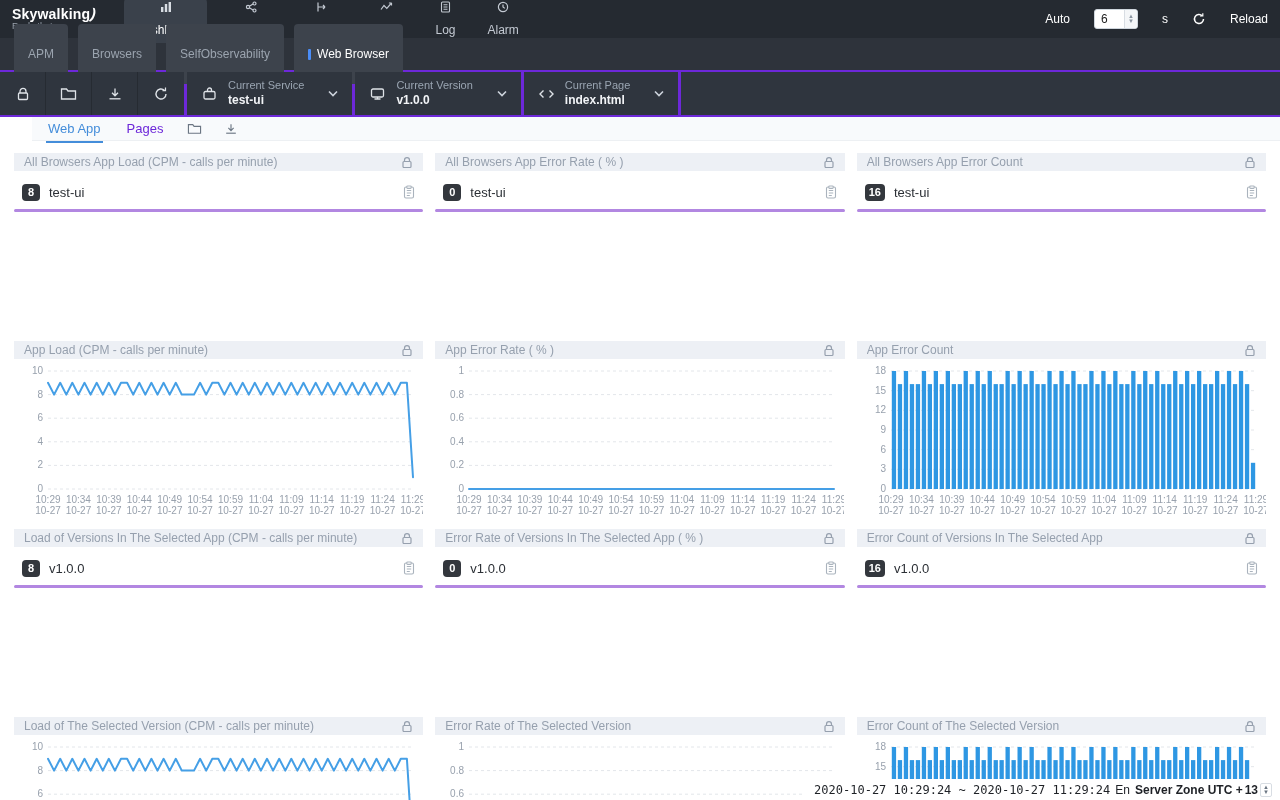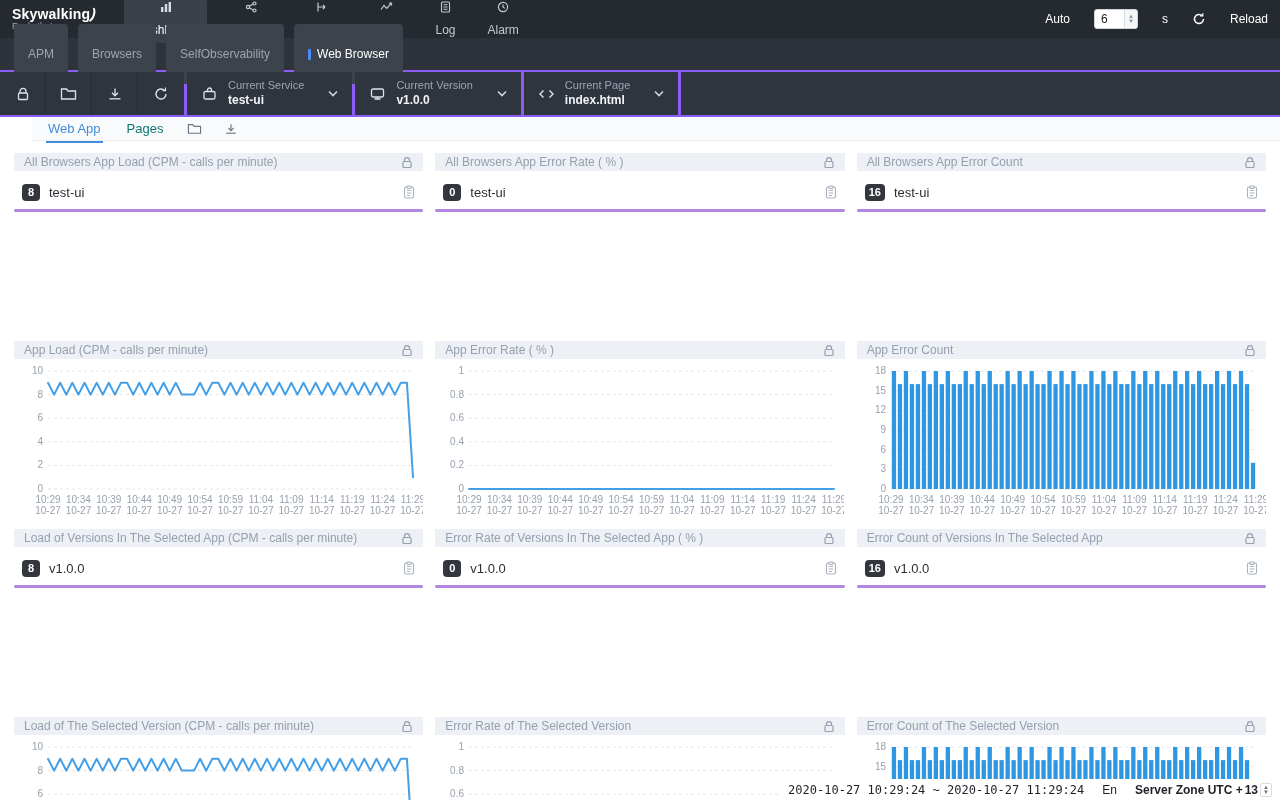--- a/index.html
+++ b/index.html
@@ -21,52 +21,52 @@
   .num-input .val { flex:1; padding-left:6px; }
   .spinner { width:13px; height:100%; border-left:1px solid #d8dde3; display:flex; flex-direction:column; align-items:center; justify-content:center; color:#8a94a0; font-size:6px; line-height:5px; background:#f4f6f8; }
 
   
   .subnav { height:32px; background:#2e333b; display:flex; align-items:center; gap:10px; padding:0 14px; }
   .subtab { background:#3d434c; color:#9ba4af; font-size:12px; padding:23px 14px; border-radius:4px; cursor:pointer; display:flex; align-items:center; gap:6px; }
   .subtab.active { color:#fff; }
   .subtab .ind { width:3px; height:11px; background:#4a8df8; border-radius:1px; display:inline-block; }
 
   
-  .toolbar { height:47px; background:#8b5cf6; display:flex; gap:3px; padding:2px 0; }
+  .toolbar { height:47px; background:#6d28d9; display:flex; gap:3px; padding:2px 0; }
   .tool-panel { background:#2f353e; display:flex; align-items:center; }
   .icon-cell { width:46px; height:100%; display:flex; align-items:center; justify-content:center; border-right:1px solid #262b32; cursor:pointer; }
   .icon-cell:last-child { border-right:none; }
   .selector { display:flex; align-items:center; gap:10px; padding:0 14px; cursor:pointer; }
   .sel-text { display:flex; flex-direction:column; line-height:1.25; }
   .sel-label { color:#9aa5b2; font-size:11px; }
   .sel-value { color:#f2f4f7; font-size:12px; font-weight:bold; }
   .chev { color:#cdd4dc; font-size:10px; margin-left:14px; }
   .tool-fill { flex:1; background:#2f353e; }
 
   
   .tabrow { height:24px; background:#f8fafc; border-bottom:1px solid #edf0f3; display:flex; align-items:center; padding:0 14px; gap:22px;margin-left:32px; }
-  .ptab { font-size:13px; color:#0f766e; padding:6px 2px 5px; cursor:pointer; border-bottom:2px solid transparent; }
+  .ptab { font-size:13px; color:#6d28d9; padding:6px 2px 5px; cursor:pointer; border-bottom:2px solid transparent; }
   .ptab.active { color:#448dda; border-bottom-color:#448dda; }
   .tabrow .ticon { color:#6b7683; display:flex; align-items:center; cursor:pointer; }
 
   
   .grid { padding:12px 14px 0; display:grid; grid-template-columns:repeat(3,1fr); column-gap:12px; row-gap:4px; grid-auto-rows:184px; }
   .card { background:#fff; overflow:hidden; }
   .card-header { height:18px; background:#edf0f5; display:flex; align-items:center; padding:0 10px; }
   .card-title { font-size:12px; color:#96a0ae; flex:1; white-space:nowrap; overflow:hidden; }
   .hlock { color:#96a0ae; display:flex; }
   .slot-row { display:flex; align-items:center; height:24px; margin-top:9px; padding:0 8px; }
   .badge { background:#33373d; color:#fff; font-size:11px; font-weight:bold; border-radius:4px; min-width:18px; height:17px; display:inline-flex; align-items:center; justify-content:center; padding:0 4px; }
   .slot-name { font-size:13px; color:#2b2f35; font-weight:500; margin-left:9px; flex:1; }
   .copy { color:#aab3bd; display:flex; cursor:pointer; }
   .slot-bar { height:3px; background:#b287e1; margin-top:5px; border-radius:2px; }
   .chart { height:158px; margin-top:2px; }
 
   
-  .statusbar { position:absolute; right:4px; bottom:0; height:21px; background:#fff; display:flex; align-items:center; gap:18px; padding:0 4px 0 10px; font-size:12px; color:#1e2126; }
+  .statusbar { position:absolute; right:4px; bottom:0; height:21px; background:#fff; display:flex; align-items:center; gap:5px; padding:0 4px 0 10px; font-size:12px; color:#1e2126; }
   .statusbar .time { font-family:"DejaVu Sans Mono", monospace; font-size:12px; }
   .zone { display:flex; align-items:flex-end; gap:2px;font-weight:bold; }
   .mini-spin { display:flex; flex-direction:column; font-size:6px; line-height:5px; color:#6b7683; border:1px solid #d8dde3; border-radius:2px; padding:1px 2px; background:#fff; }
 </style>
 </head>
 <body>
 
 <div class="navbar">
   <div class="logo">
     <span class="logo-main">

